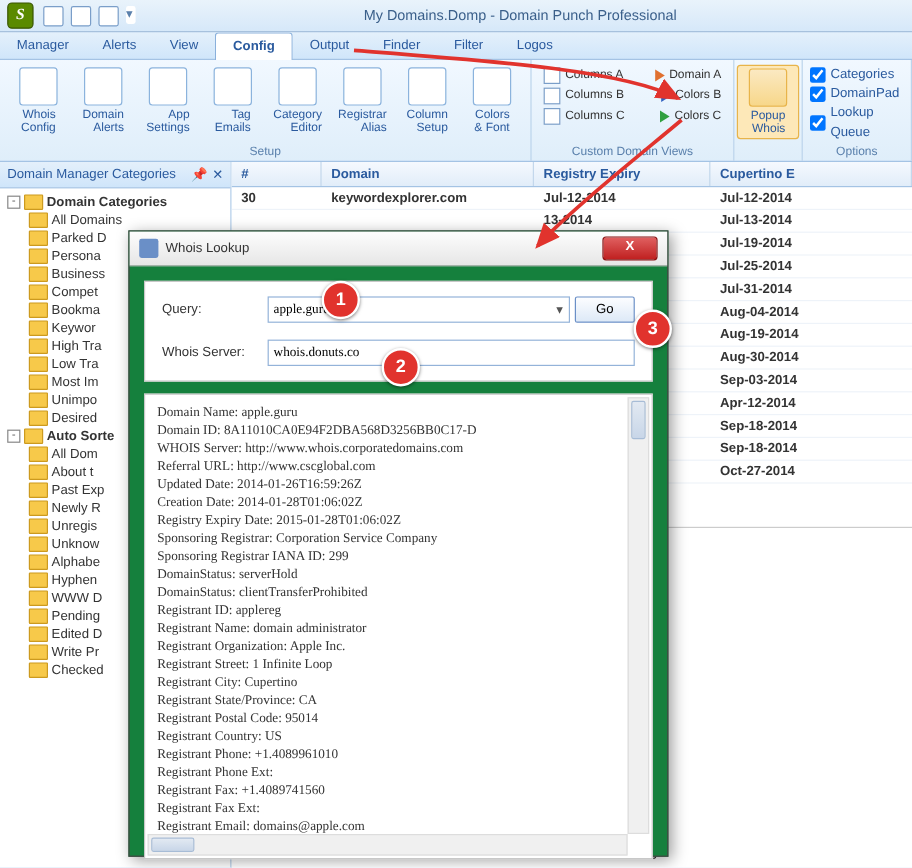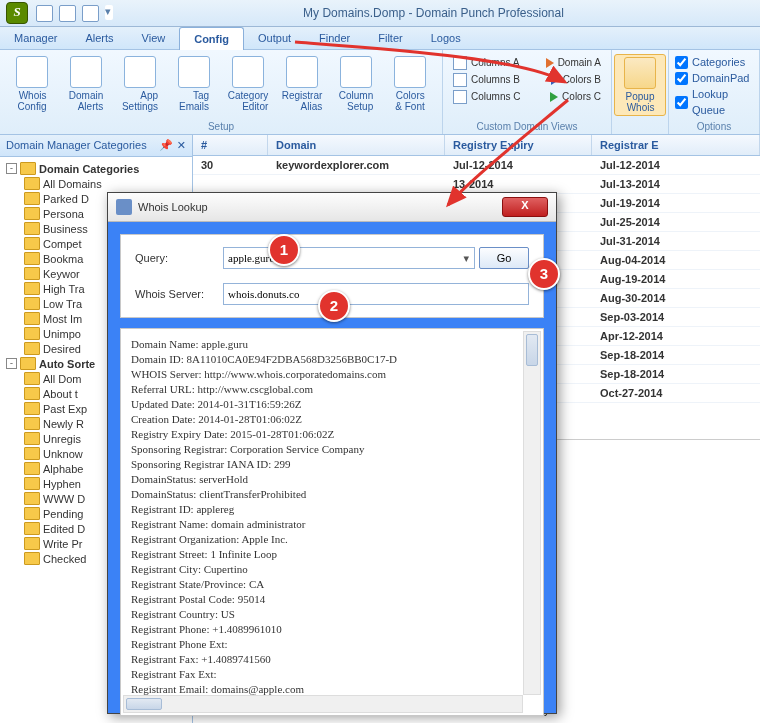--- a/index.html
+++ b/index.html
@@ -34,21 +34,21 @@
 .tnode .expand{width:9px;height:9px;border:1px solid #888;font:9px/8px monospace;text-align:center;color:#555}
 .tnode .folder{width:14px;height:11px;background:#f7c94a;border:1px solid #cc9a1f;border-radius:1px}
 .main{flex:1;background:#fff;display:flex;flex-direction:column;overflow:hidden}
 .gridhead{display:flex;background:linear-gradient(#f5f9fe,#e1edf9);border-bottom:1px solid #a4c3e4}
 .gh{padding:4px 8px;border-right:1px solid #c3d7ec;font-size:11px;font-weight:bold;color:#2a5a9e}
 .gridbody{flex:1;overflow:hidden}
 .grow{display:flex;border-bottom:1px solid #eef3f9;font-size:11px}
 .gc{padding:3px 8px;border-right:1px solid transparent;white-space:nowrap}
 .terms{padding:8px;font-size:11px;line-height:15px;color:#222;border-top:1px solid #ccc;background:#fff}
 
-.dialog{position:absolute;left:107px;top:192px;width:448px;height:520px;background:#3b82f6;border:1px solid #444;box-shadow:3px 3px 12px rgba(0,0,0,.4);z-index:50}
+.dialog{position:absolute;left:107px;top:192px;width:448px;height:520px;background:#15803d;border:1px solid #444;box-shadow:3px 3px 12px rgba(0,0,0,.4);z-index:50}
 .dlgtitle{height:28px;background:linear-gradient(#fdfdfd,#e6e6e6);display:flex;align-items:center;padding:0 8px;border-bottom:1px solid #bbb}
 .dlgtitle .dicon{width:16px;height:16px;background:#6a8fc7;border-radius:2px;margin-right:6px}
 .dlgclose{margin-left:auto;width:44px;height:18px;background:linear-gradient(#e06060,#c02020);border:1px solid #8a1010;border-radius:3px;color:#fff;text-align:center;line-height:15px;font-weight:bold;cursor:pointer}
 .dlgbody{padding:12px}
 .panel{background:#fff;border:1px solid #c8c8c8;padding:12px 14px;margin-bottom:10px}
 .frow{display:flex;align-items:center;gap:10px;margin-bottom:14px}
 .frow label{width:78px;font-size:11px}
 .finput{flex:1;height:20px;border:1px solid #94b3d9;padding:0 4px;font:11px Tahoma}
 .gobtn{width:50px;height:22px;border:1px solid #6a8fc7;background:linear-gradient(#fcfdff,#dde9f7);border-radius:2px;font-size:11px;cursor:pointer}
 .resultbox{height:370px;border:1px solid #c8c8c8;background:#fff;padding:8px 10px;font:11px Tahoma;line-height:15px;overflow:hidden;position:relative;color:#333}
@@ -298,21 +298,21 @@
             <span>Checked</span>
           </div>
         </div>
     </div>
   </div>
   <div class="main">
     <div class="gridhead">
       <div class="gh" style="width:58px">#</div>
       <div class="gh" style="width:160px">Domain</div>
       <div class="gh" style="width:130px">Registry Expiry</div>
-      <div class="gh" style="flex:1">Registrar E</div>
+      <div class="gh" style="flex:1">Cupertino E</div>
     </div>
     <div class="gridbody" id="gridbody">
         <div class="grow">
           <div class="gc" style="width:58px;text-align:left;font-weight:bold">30</div>
           <div class="gc" style="width:160px;font-weight:bold">keywordexplorer.com</div>
           <div class="gc" style="width:130px;font-weight:bold">Jul-12-2014</div>
           <div class="gc" style="flex:1;font-weight:bold">Jul-12-2014</div>
         </div>
         <div class="grow">
           <div class="gc" style="width:58px;text-align:center;font-weight:bold"></div>
@@ -409,21 +409,21 @@
         <label>Whois Server:</label>
         <input class="finput" value="whois.donuts.co" style="">
       </div>
     </div>
     <div class="resultbox">
       <div id="whois-lines">
           <div>Domain Name: apple.guru</div>
           <div>Domain ID: 8A11010CA0E94F2DBA568D3256BB0C17-D</div>
           <div>WHOIS Server: http://www.whois.corporatedomains.com</div>
           <div>Referral URL: http://www.cscglobal.com</div>
-          <div>Updated Date: 2014-01-31T16:59:26Z</div>
+          <div>Updated Date: 2014-01-26T16:59:26Z</div>
           <div>Creation Date: 2014-01-28T01:06:02Z</div>
           <div>Registry Expiry Date: 2015-01-28T01:06:02Z</div>
           <div>Sponsoring Registrar: Corporation Service Company</div>
           <div>Sponsoring Registrar IANA ID: 299</div>
           <div>DomainStatus: serverHold</div>
           <div>DomainStatus: clientTransferProhibited</div>
           <div>Registrant ID: applereg</div>
           <div>Registrant Name: domain administrator</div>
           <div>Registrant Organization: Apple Inc.</div>
           <div>Registrant Street: 1 Infinite Loop</div>

